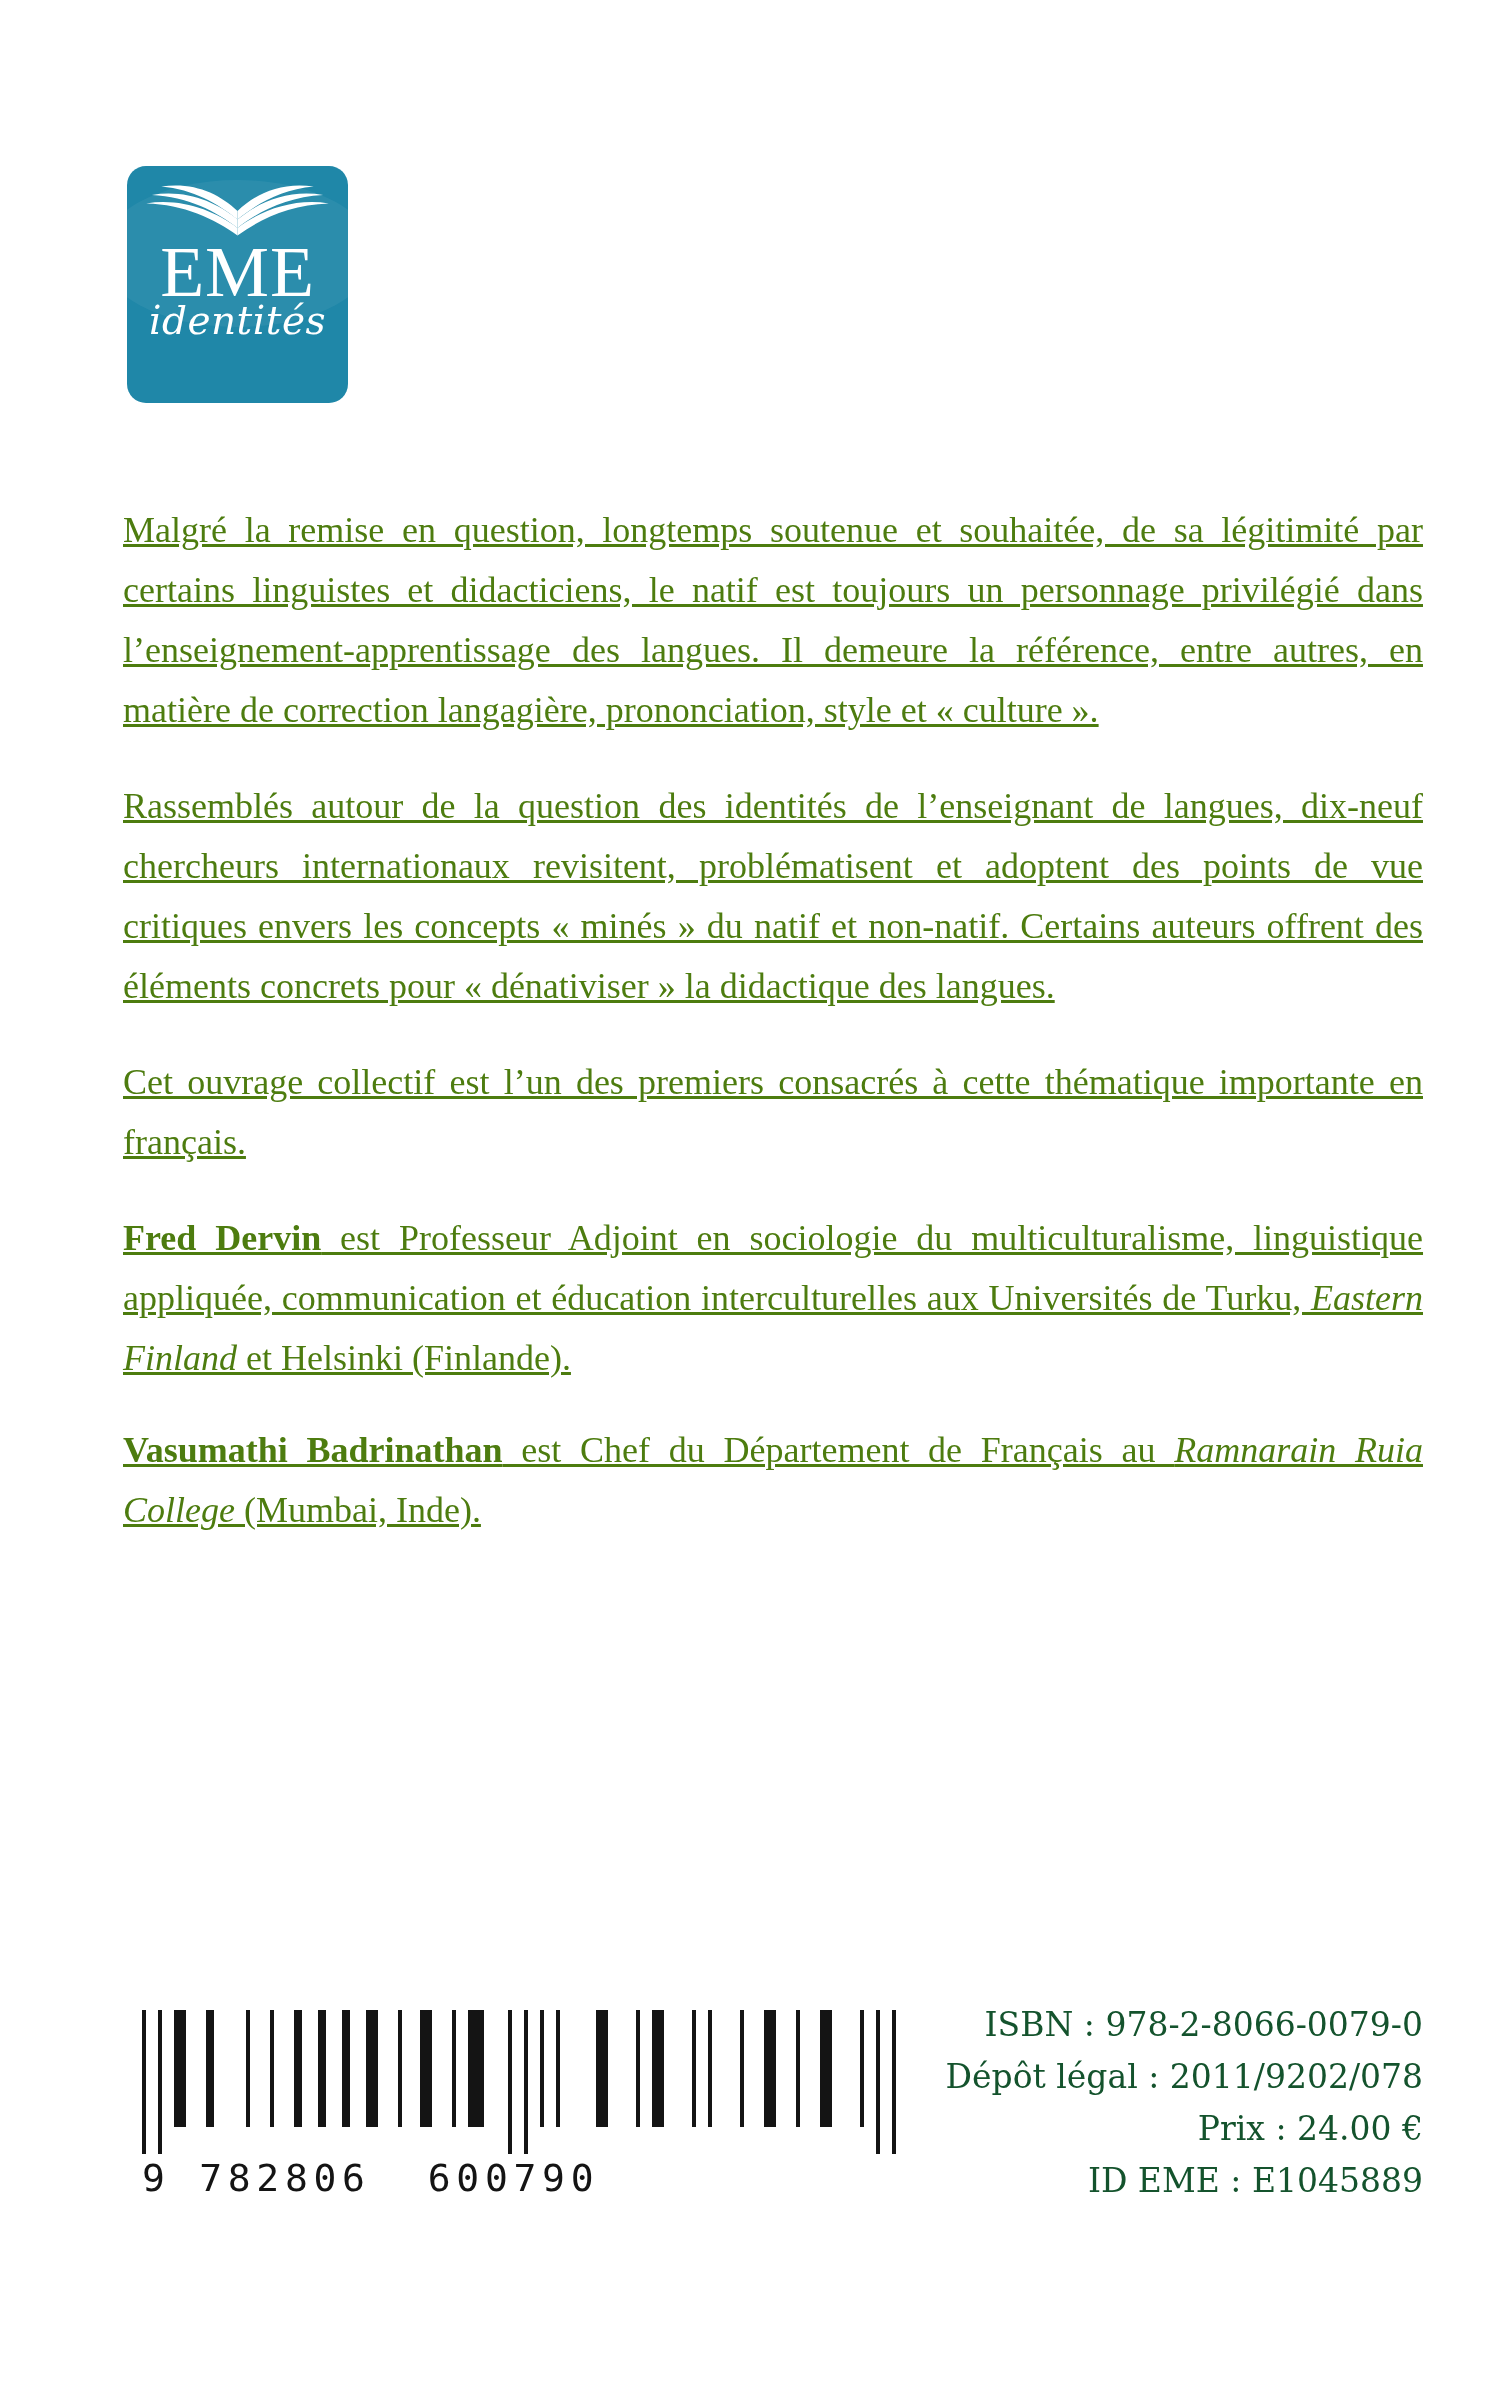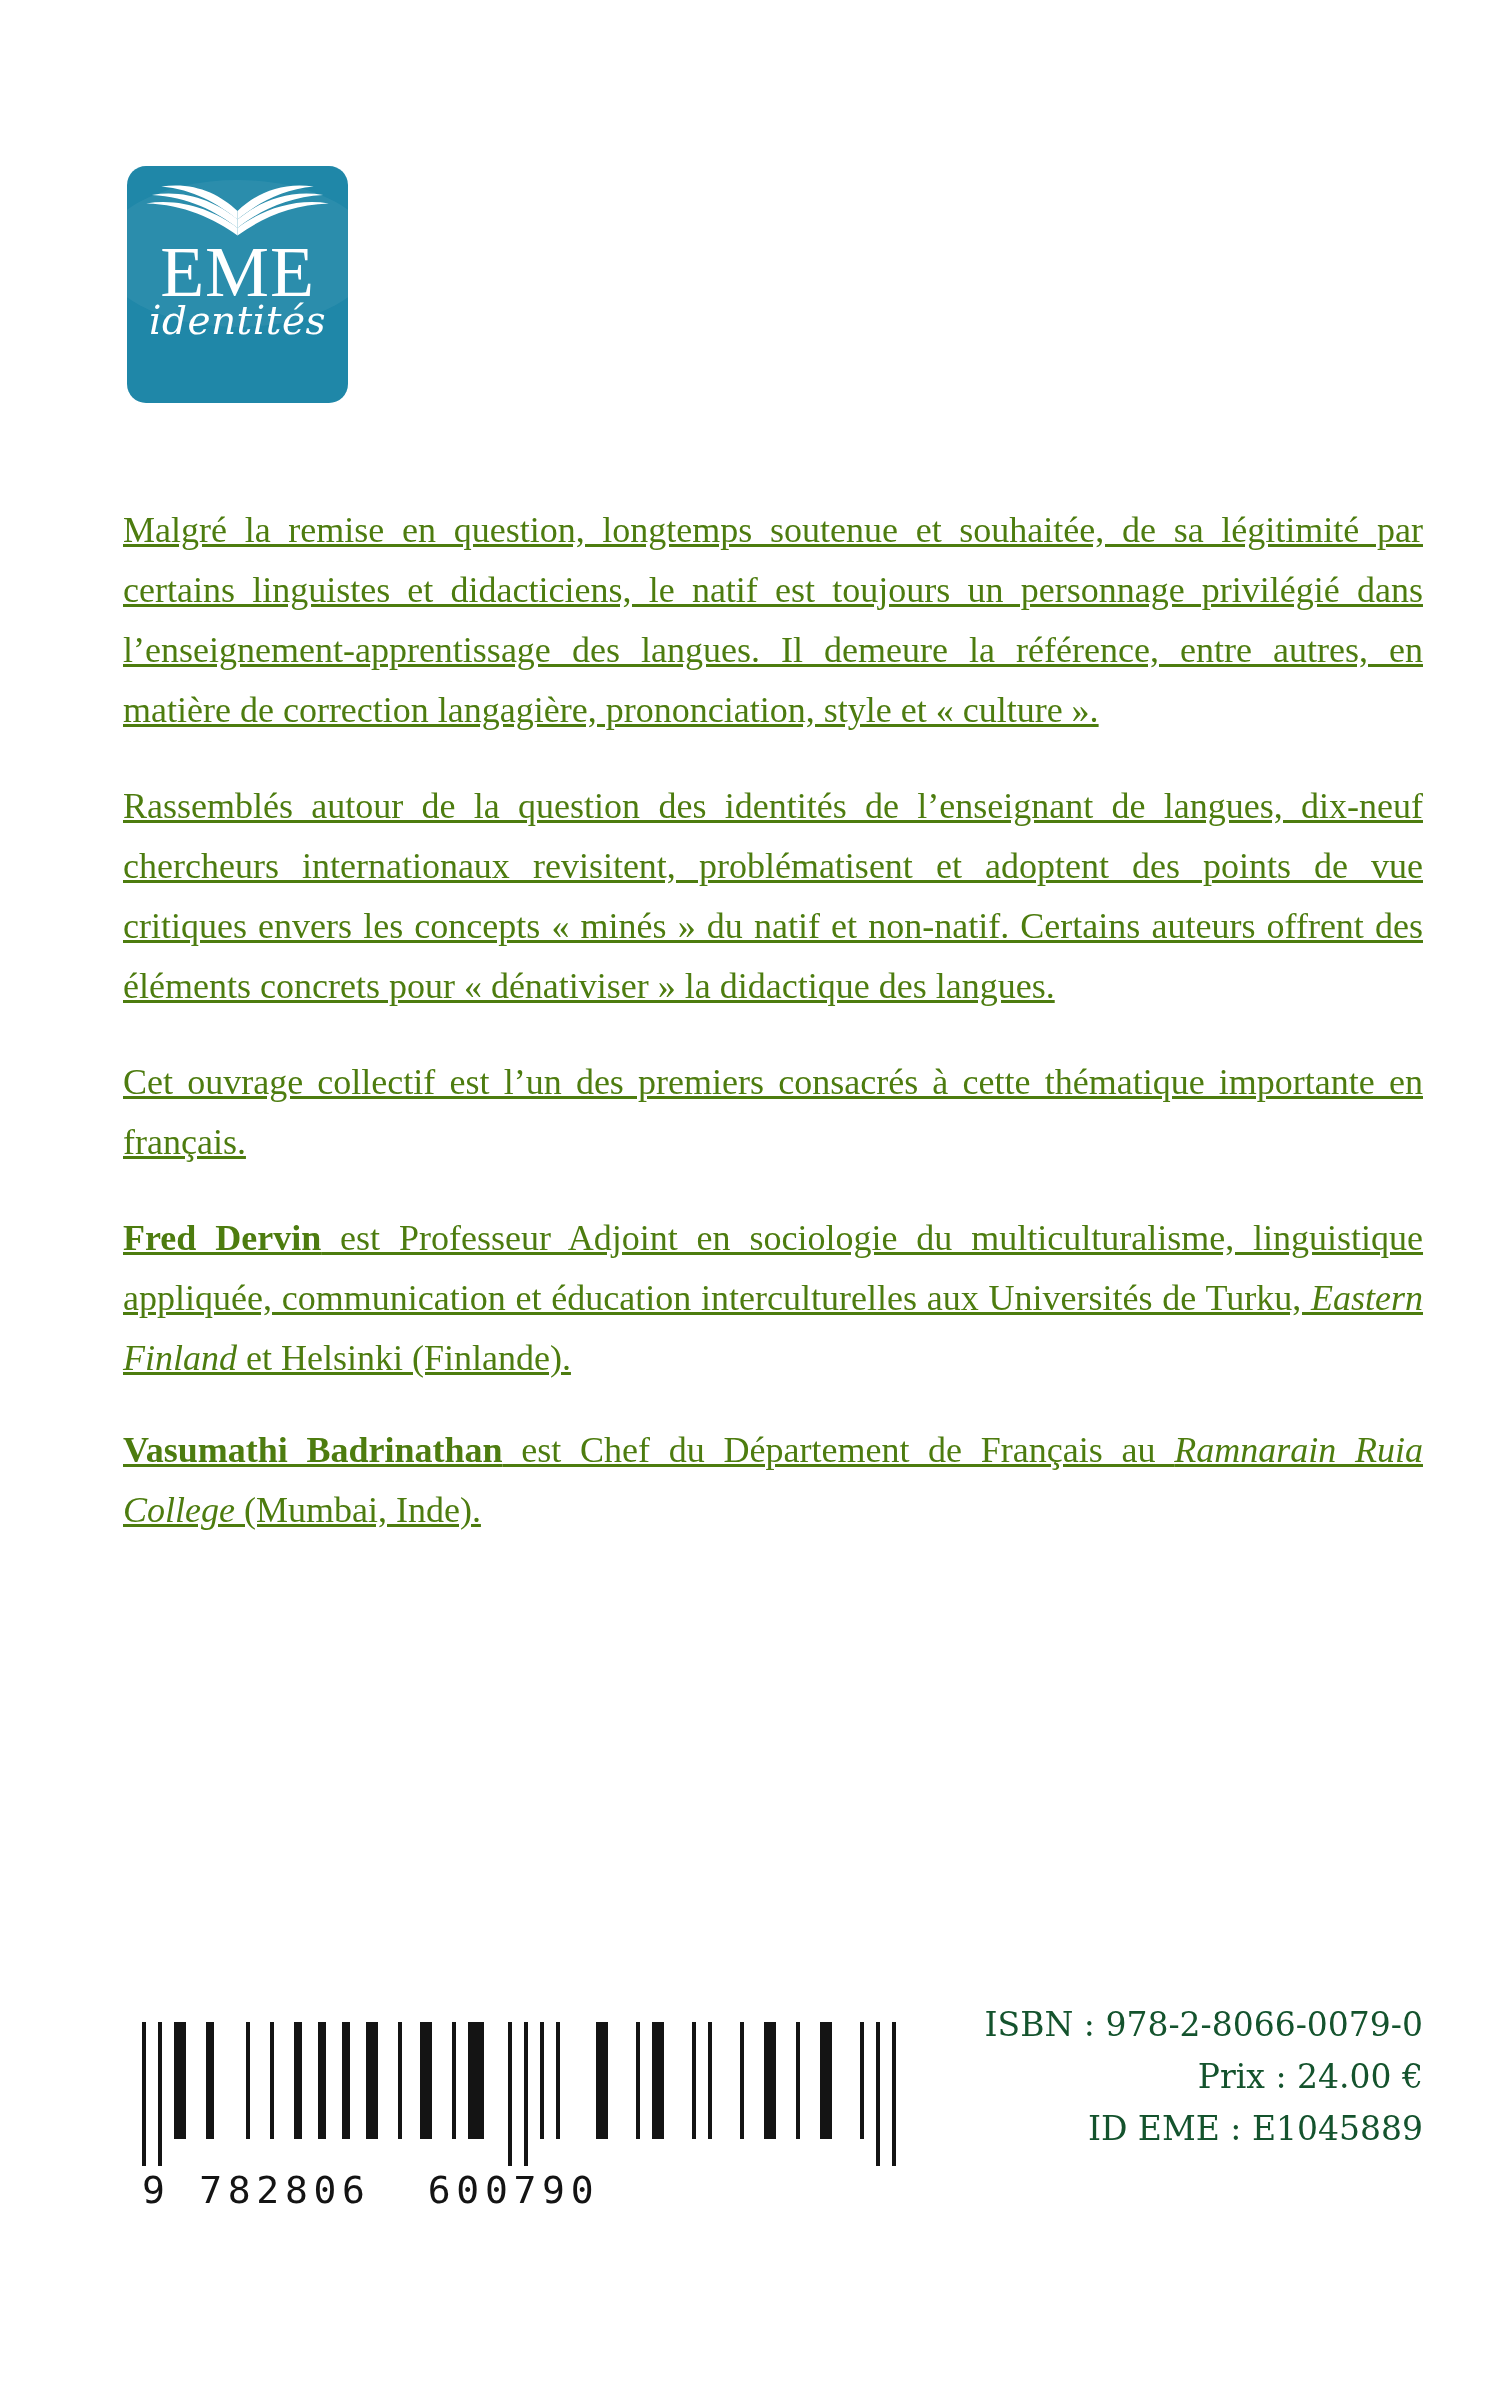--- a/index.html
+++ b/index.html
@@ -113,21 +113,21 @@
     left: 123px;
     top: 1978px;
     width: 1300px;
     height: 274px;
   }
 
   
   #barcode-wrap {
     position: absolute;
     left: 19px;
-    top: 44px;
+    top: 32px;
     width: 397px;
   }
   #barcode {
     position: relative;
     height: 144px;
     width: 379px;
     display: flex;
     align-items: flex-start;
   }
   #barcode .bar {
@@ -231,20 +231,21 @@
           <div class="bar" style="width: 12px; height: 117px; margin-left: 339px; position: absolute; left: 339px; top: 0px;"></div>
           <div class="bar" style="width: 4px; height: 117px; margin-left: 359px; position: absolute; left: 359px; top: 0px;"></div>
           <div class="bar" style="width: 4px; height: 144px; margin-left: 367px; position: absolute; left: 367px; top: 0px;"></div>
           <div class="bar" style="width: 4px; height: 144px; margin-left: 375px; position: absolute; left: 375px; top: 0px;"></div>
         </div>
       <div id="barcode-digits">9 782806  600790</div>
     </div>
 
     <div id="imprint">
       <div>ISBN : 978-2-8066-0079-0</div>
+      <div>Dépôt légal : 2011/9202/078</div>
       <div>Prix :  24.00 €</div>
       <div>ID EME : E1045889</div>
     </div>
 
   </div>
 
 </div>
 
 
 </body></html>

